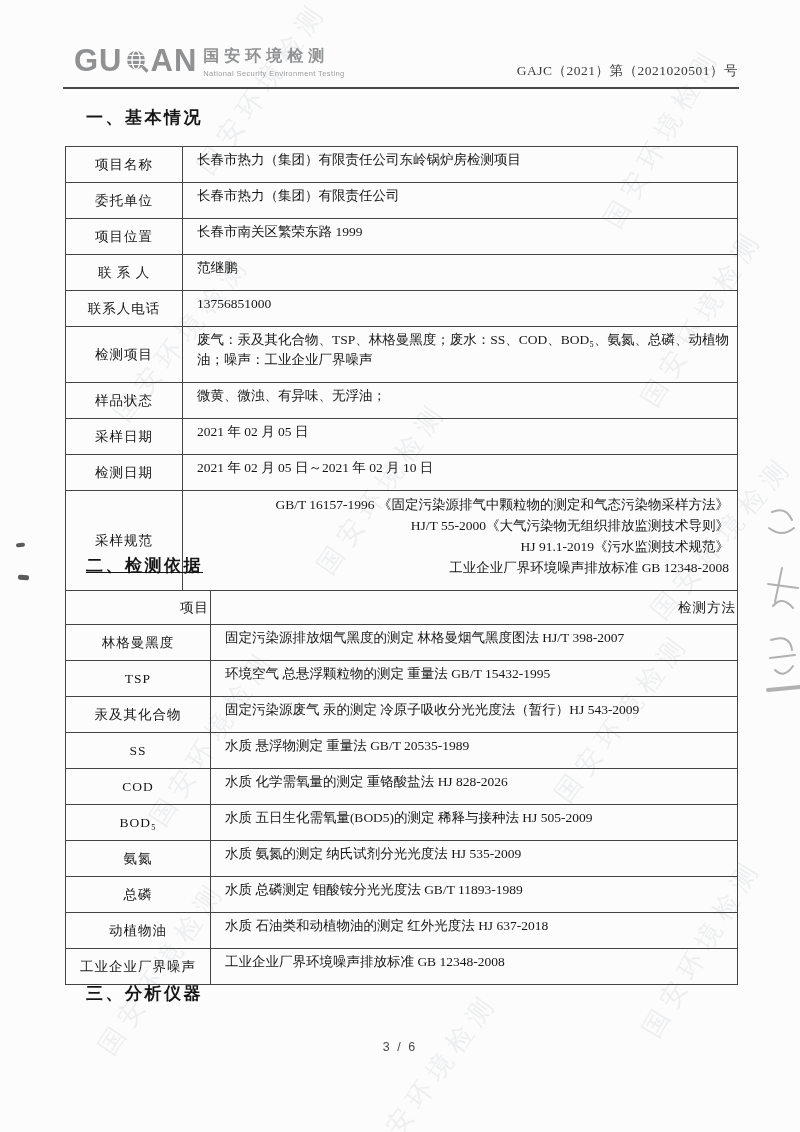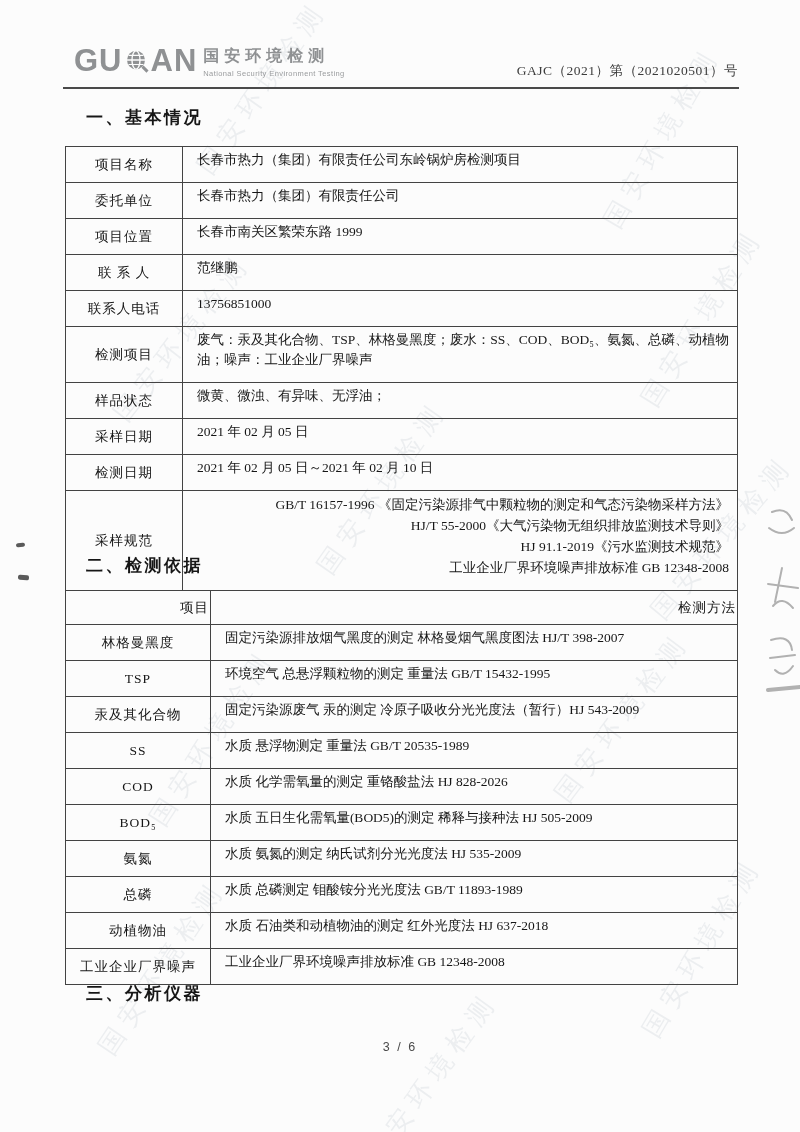--- a/index.html
+++ b/index.html
@@ -18,21 +18,21 @@
   .logo-globe{display:inline-block;margin:2px 2px 0 2px;}
   .logo-cn{font-family:"Liberation Sans","DejaVu Sans",sans-serif;font-size:16px;font-weight:600;
     color:#8f9193;letter-spacing:5px;margin:2px 0 0 6px;}
   .logo-en{font-family:"Liberation Sans","DejaVu Sans",sans-serif;font-size:7.5px;color:#9a9c9e;
     letter-spacing:.4px;margin:2px 0 9px 6px;}
   .hdr-docnum{position:absolute;right:62px;top:62px;font-size:13.5px;color:#3c3c3c;letter-spacing:.5px;}
   .hdr-rule{position:absolute;left:63px;top:87px;width:676px;height:2px;background:#4a4a4a;}
   
   .sec-h{position:absolute;left:86px;font-family:"Liberation Sans","DejaVu Sans",sans-serif;
     font-weight:700;font-size:17px;color:#161616;letter-spacing:2.5px;}
-  #h1{top:106px;} #h2{top:554px;} #h3{top:982px;}
+  #h1{top:106px;} #h2{top:554px;text-decoration:underline;} #h3{top:982px;}
   
   table.doc{position:absolute;left:65px;border-collapse:collapse;table-layout:fixed;width:673px;
     font-size:13.5px;color:#161616;}
   table.doc td,table.doc th{border:1px solid #434343;vertical-align:middle;font-weight:normal;}
   td.lbl,th.lbl{text-align:center;letter-spacing:1px;}
   td.val{text-align:left;padding:3px 8px 12px 14px;line-height:20px;}
   #tbl-basic{top:146px;}
   #tbl-basic tr{height:16px;}
   #tbl-basic tr.tall{height:50px;}
   #tbl-basic tr.xtall{height:88px;}

